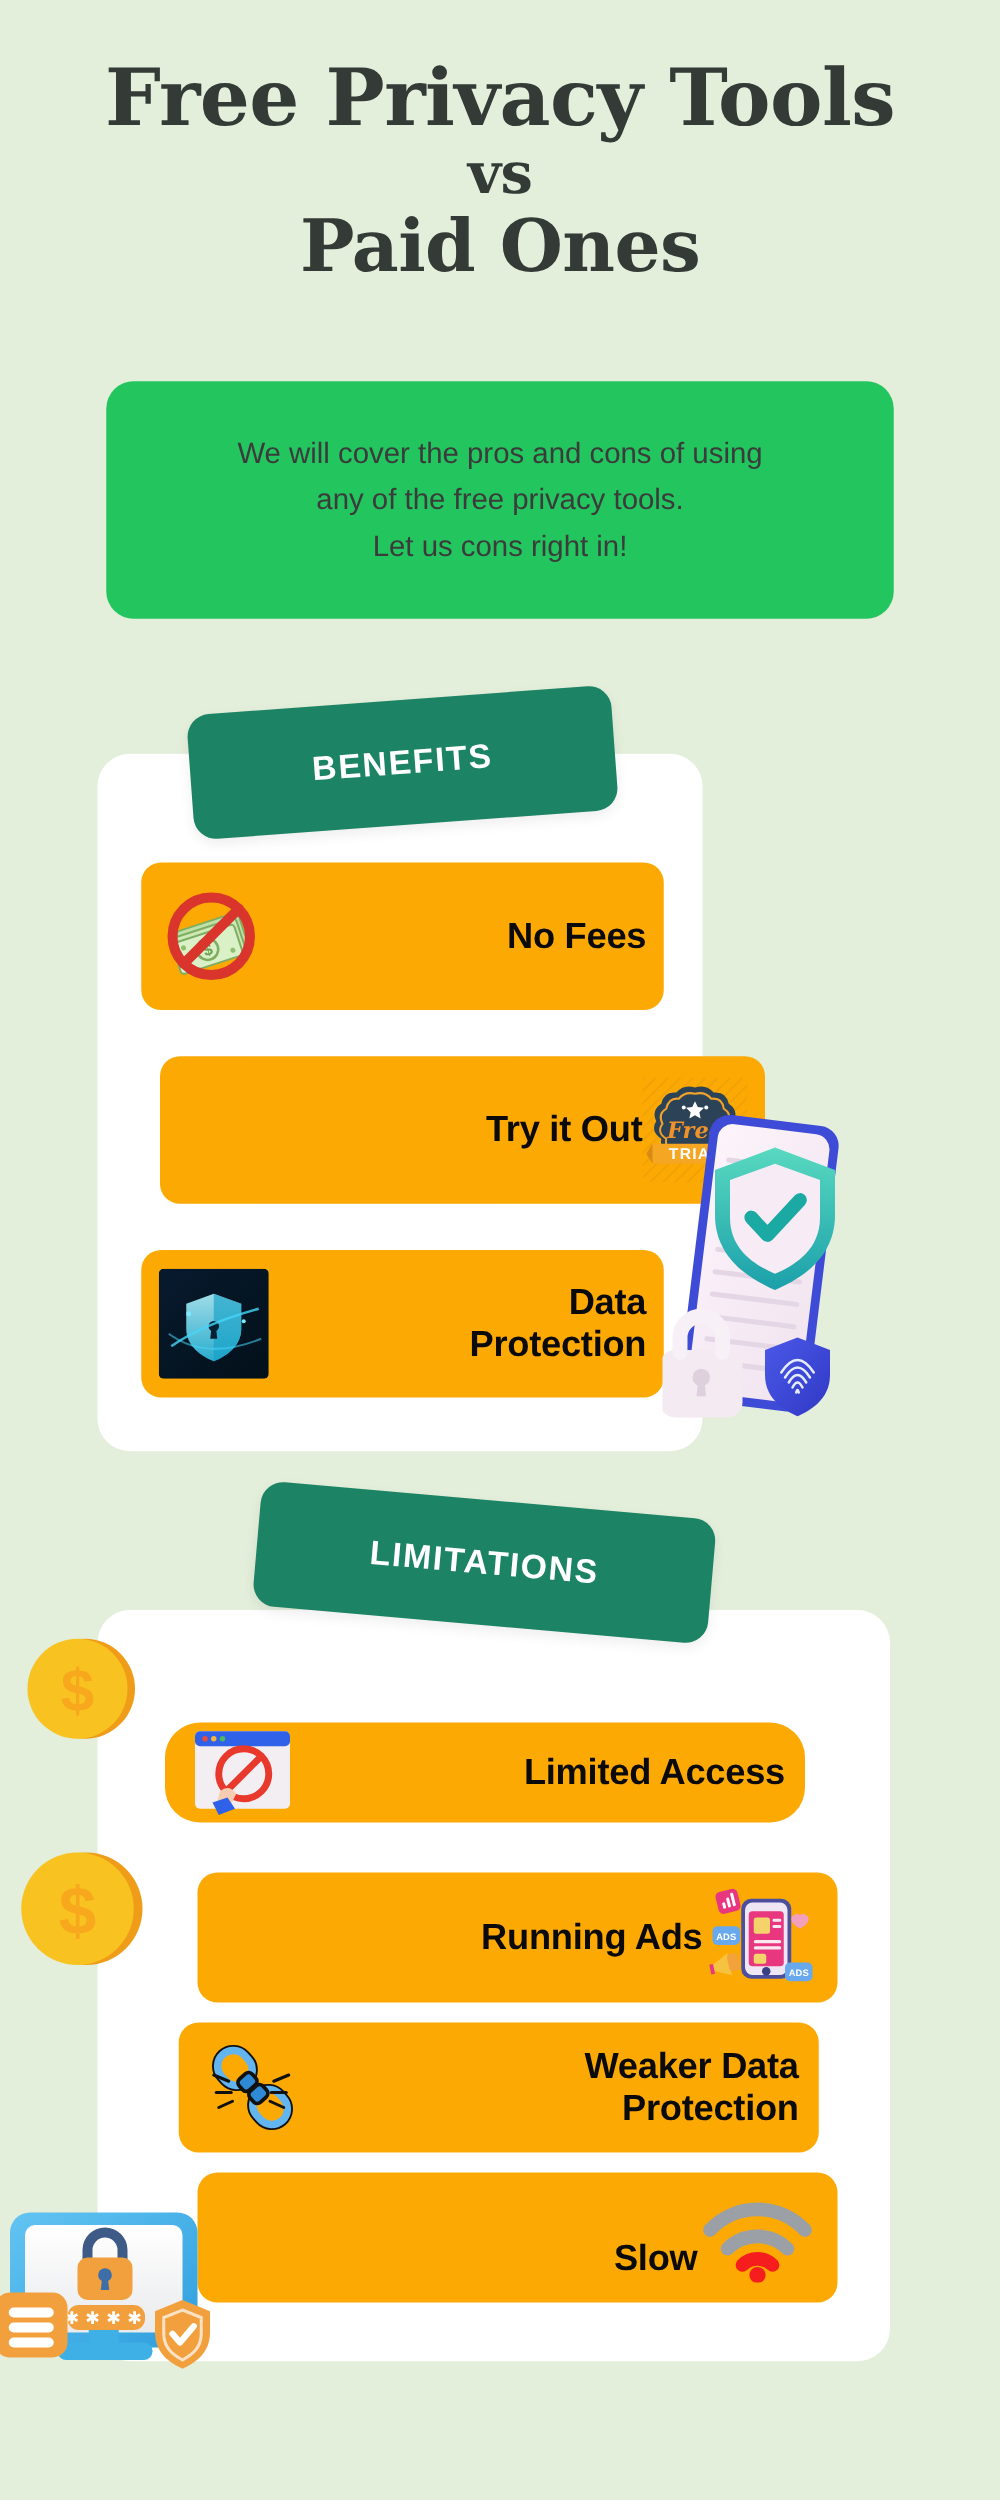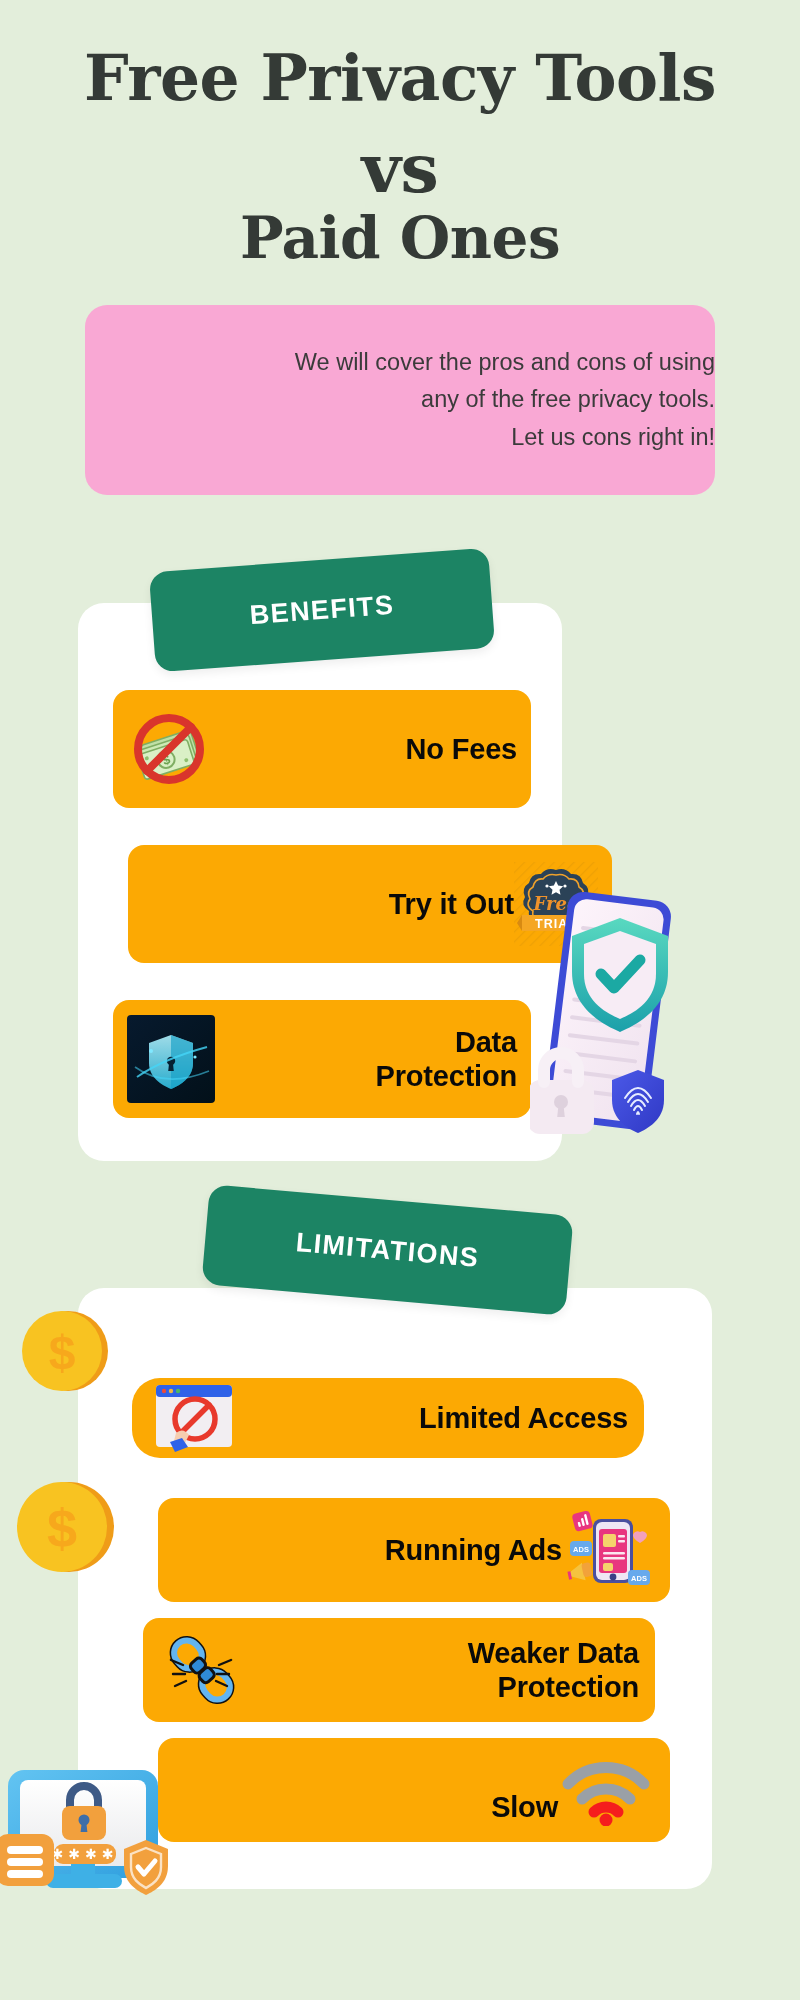--- a/index.html
+++ b/index.html
@@ -14,31 +14,31 @@
   
   .title-block { padding-top:44px; text-align:center; }
   .title-line {
     font-family:"DejaVu Serif", serif;
     font-weight:bold;
     color:#343a36;
     line-height:1.08;
     letter-spacing:-0.5px;
   }
   .title-1 { font-size:63px; }
-  .title-2 { font-size:68px; margin-top:20px;text-align:center; }
+  .title-2 { font-size:46px; margin-top:2px;text-align:center; }
   .title-3 { font-size:58px; margin-top:2px; }
 
   
   .intro-card {
     position:absolute;
     left:85px; top:305px;
     width:630px; height:190px;
-    background:#f9a8d4;
+    background:#22c55e;
     border-radius:22px;
-    display:flex; align-items:flex-end; justify-content:center;
+    display:flex; align-items:center; justify-content:center;
     flex-direction:column;
   }
   .intro-line {
     font-size:23.5px;
     color:#3b3b3b;
     line-height:1.58;
     text-align:center;
   }
 
   

